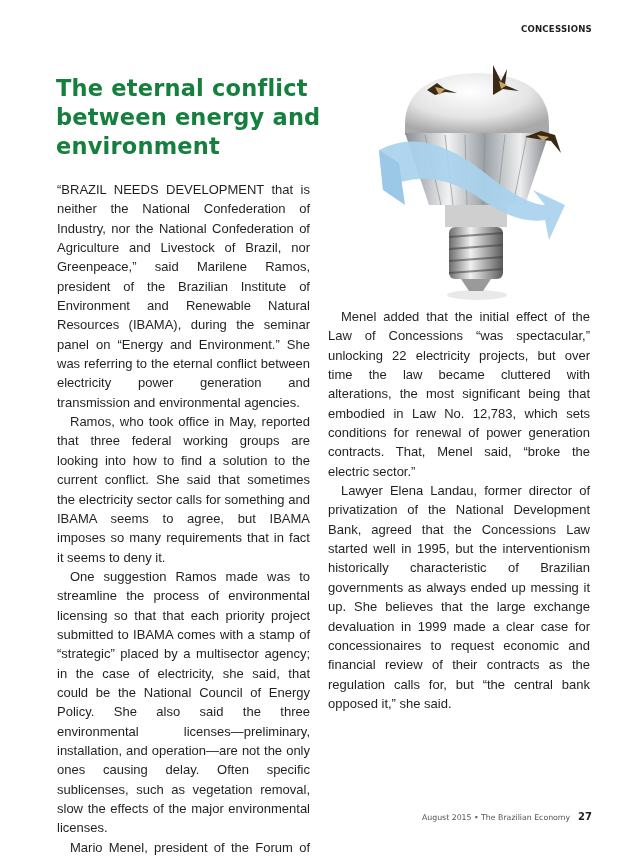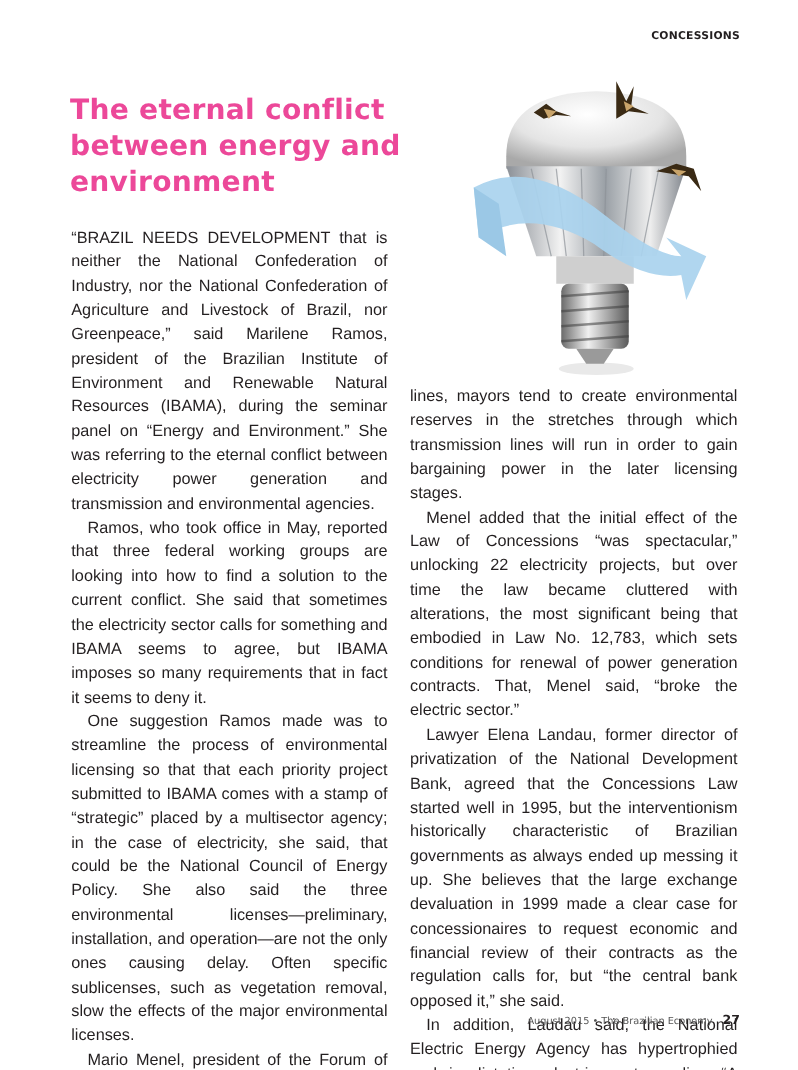--- a/index.html
+++ b/index.html
@@ -1,18 +1,18 @@
 <!DOCTYPE html>
 <html><head>
 <meta charset="utf-8">
 <style>
   html, body { margin: 0; padding: 0; background: #ffffff; }
   body { width: 638px; height: 856px; position: relative; overflow: hidden; font-family: "Liberation Sans", sans-serif; color: #231f20; }
   .section-label { position: absolute; top: 24px; right: 46px; font-family: "DejaVu Sans", sans-serif; font-size: 8.6px; font-weight: bold; letter-spacing: 0.2px; color: #231f20; }
-  .title { position: absolute; left: 56px; top: 74px; width: 300px; margin: 0; font-family: "DejaVu Sans", sans-serif; font-weight: bold; font-size: 22.5px; line-height: 29px; color: #ec4899; letter-spacing: 0.2px; }
+  .title { position: absolute; left: 56px; top: 74px; width: 300px; margin: 0; font-family: "DejaVu Sans", sans-serif; font-weight: bold; font-size: 22.5px; line-height: 29px; color: #15803d; letter-spacing: 0.2px; }
   .col { position: absolute; font-family: "Liberation Sans", sans-serif; font-size: 13px; line-height: 19.35px; color: #231f20; text-align: justify; }
   .col-left { left: 57px; top: 180px; width: 253px; }
   .col-right { left: 328px; top: 307px; width: 262px; }
   .col p { margin: 0; text-indent: 13px; }
   .col p.first { text-indent: 0; }
   .illustration { position: absolute; left: 365px; top: 55px; width: 240px; height: 250px; }
   .footer { position: absolute; right: 46px; top: 811px; font-family: "DejaVu Sans", sans-serif; font-size: 7.8px; color: #555; }
   .footer .page-num { font-weight: bold; color: #231f20; margin-left: 8px; font-size: 10px; }
 </style>
 </head>
@@ -79,21 +79,19 @@
 </div>
 
 <div class="col col-left">
   <p class="first">“BRAZIL NEEDS DEVELOPMENT that is neither the National Confederation of Industry, nor the National Confederation of Agriculture and Livestock of Brazil, nor Greenpeace,” said Marilene Ramos, president of the Brazilian Institute of Environment and Renewable Natural Resources (IBAMA), during the seminar panel on “Energy and Environment.” She was referring to the eternal conflict between electricity power generation and transmission and environmental agencies.</p>
   <p>Ramos, who took office in May, reported that three federal working groups are looking into how to find a solution to the current conflict. She said that sometimes the electricity sector calls for something and IBAMA seems to agree, but IBAMA imposes so many requirements that in fact it seems to deny it.</p>
   <p>One suggestion Ramos made was to streamline the process of environmental licensing so that that each priority project submitted to IBAMA comes with a stamp of “strategic” placed by a multisector agency; in the case of electricity, she said, that could be the National Council of Energy Policy. She also said the three environmental licenses—preliminary, installation, and operation—are not the only ones causing delay. Often specific sublicenses, such as vegetation removal, slow the effects of the major environmental licenses.</p>
   <p>Mario Menel, president of the Forum of Associations of the Electricity Sector, pointed out a little-known area of dispute between the electricity sector and the environmental agencies that goes beyond technical issues: Since granting a preliminary license is conditional on the auctions of transmission</p>
 </div>
 
 <div class="col col-right">
-  <p class="first">lines, mayors tend to create environmental reserves in the stretches through which transmission lines will run in order to gain bargaining power in the later licensing stages.</p>
   <p>Menel added that the initial effect of the Law of Concessions “was spectacular,” unlocking 22 electricity projects, but over time the law became cluttered with alterations, the most significant being that embodied in Law No. 12,783, which sets conditions for renewal of power generation contracts. That, Menel said, “broke the electric sector.”</p>
   <p>Lawyer Elena Landau, former director of privatization of the National Development Bank, agreed that the Concessions Law started well in 1995, but the interventionism historically characteristic of Brazilian governments as always ended up messing it up. She believes that the large exchange devaluation in 1999 made a clear case for concessionaires to request economic and financial review of their contracts as the regulation calls for, but “the central bank opposed it,” she said.</p>
-  <p>In addition, Laudau said, the National Electric Energy Agency has hypertrophied and is dictating electric sector policy. “A concession contract is worth nothing before the Aneel,” she said.</p>
 </div>
 
 <div class="footer">
   <span>August 2015 • The Brazilian Economy</span><span class="page-num">27</span>
 </div>
 
 </body></html>

